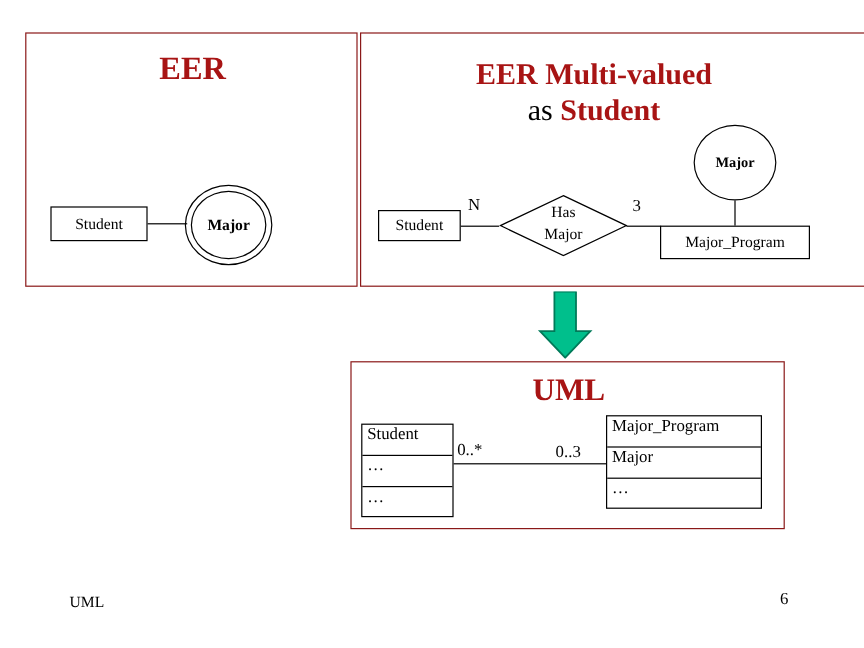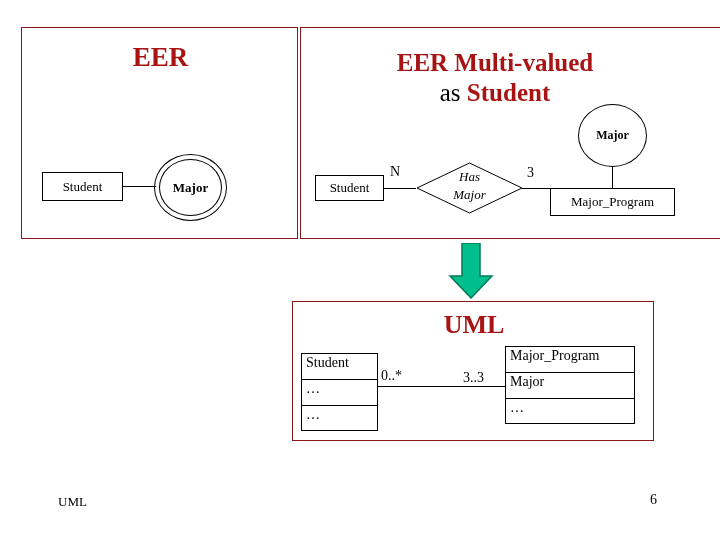--- a/index.html
+++ b/index.html
@@ -108,21 +108,20 @@
   .card-label {
     position: absolute;
     font-size: 14px;
     color: #000;
     white-space: nowrap;
   }
 
   
   .diamond-wrap {
     position: absolute;
-    font-style: italic;
   }
   .diamond-wrap svg { display: block; }
   .diamond-text {
     position: absolute;
     left: 0;
     width: 100%;
     text-align: center;
     font-size: 13px;
     color: #000;
     line-height: 1.05;
@@ -239,21 +238,21 @@
     <div class="uml-class" style="left:8px; top:51px; width:77px; height:78px;">
       <div class="uml-compartment" style="height:26px;">Student</div>
       <div class="uml-compartment" style="height:26px;">…</div>
       <div class="uml-compartment" style="height:24px;">…</div>
     </div>
 
     <div class="line-h" style="left:85px; top:84px; width:127px;"></div>
 
     <div class="card-label" style="left:88px; top:66px; font-size:14px;">0..*</div>
 
-    <div class="card-label" style="left:170px; top:68px; font-size:14px;">3..3</div>
+    <div class="card-label" style="left:170px; top:68px; font-size:14px;">0..3</div>
 
     <div class="uml-class" style="left:212px; top:44px; width:130px; height:78px;">
       <div class="uml-compartment" style="height:26px;">Major_Program</div>
       <div class="uml-compartment" style="height:26px;">Major</div>
       <div class="uml-compartment" style="height:24px;">…</div>
     </div>
   </div>
 
   <div id="footer-left">UML</div>
   <div id="footer-page">6</div>

